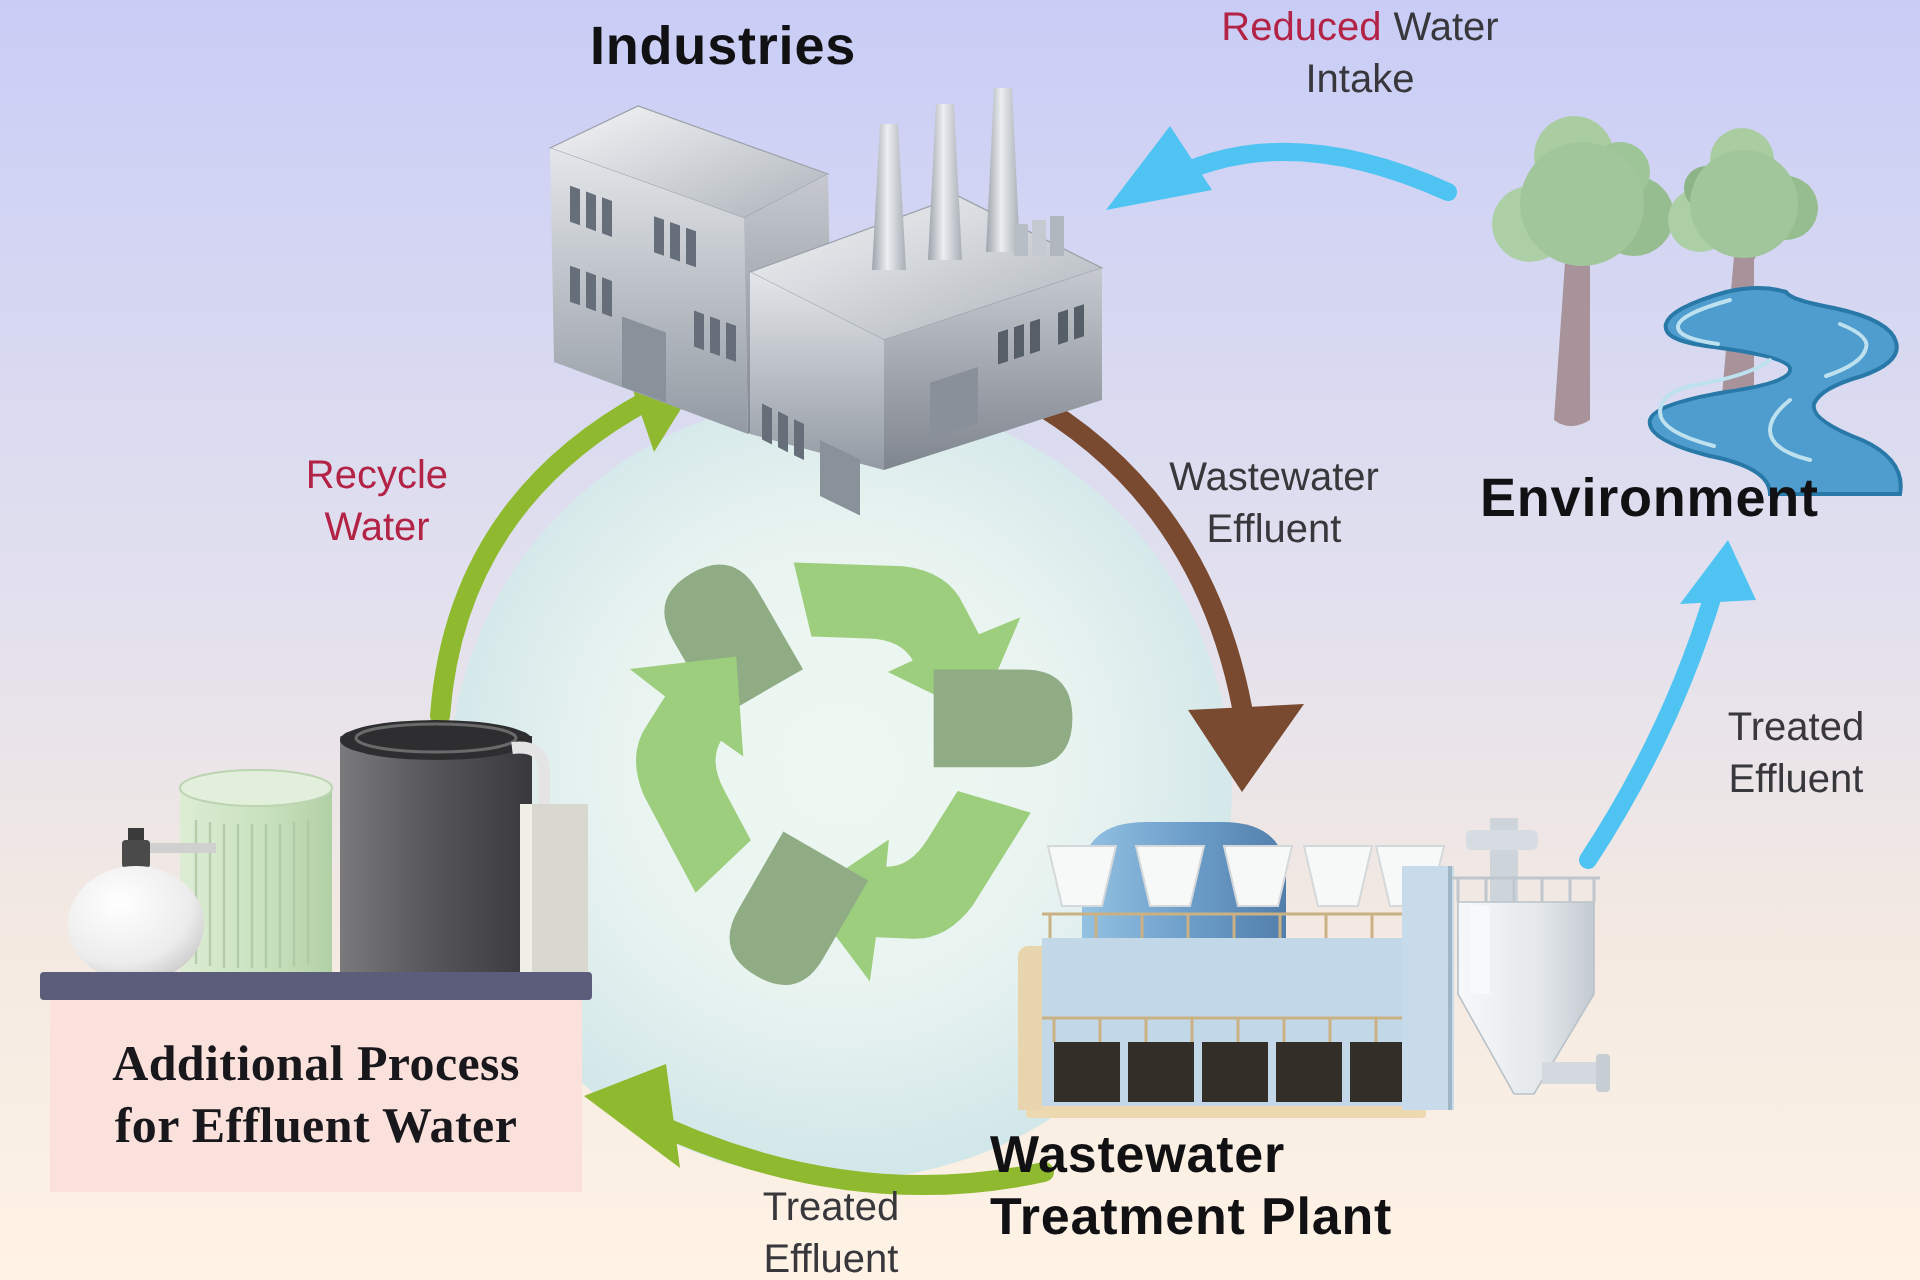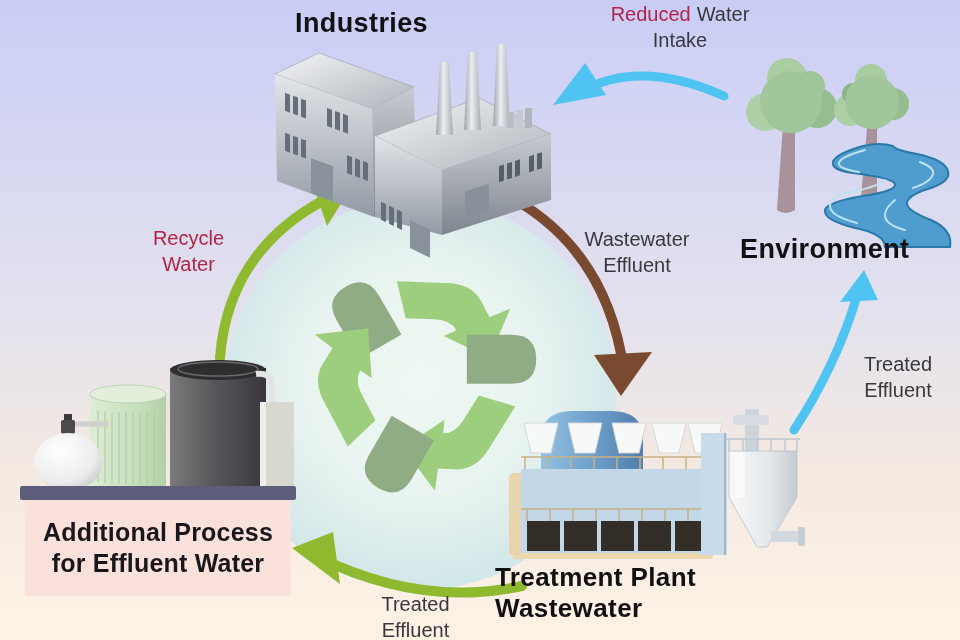--- a/index.html
+++ b/index.html
@@ -10,21 +10,21 @@
   }
   #scene{position:absolute;left:0;top:0;}
   .lbl{position:absolute;text-align:center;color:#38383c;font-size:20px;line-height:26px;}
   .title{position:absolute;color:#111114;font-weight:bold;font-size:27px;line-height:31px;letter-spacing:.4px;}
   .crimson{color:#b32346;}
   .w-gap{margin-left:.30em;}
   #platform{position:absolute;left:20px;top:486px;width:276px;height:14px;background:#5c5d7a;border-radius:2px;}
   #process-card{
     position:absolute;left:25px;top:500px;width:266px;height:96px;background:#fbe1dc;
     display:flex;flex-direction:column;justify-content:center;text-align:center;
-    font-weight:bold;font-size:25px;line-height:31px;color:#18181c;letter-spacing:.2px;
+    font-weight:bold;font-size:25px;line-height:31px;color:#18181c;letter-spacing:.2px;font-family:Liberation Serif, serif;
   }
 </style>
 </head>
 <body>
 
 <div id="stage">
 
   <svg id="scene" width="960" height="640" viewBox="0 0 960 640">
     <defs>
       <radialGradient id="ringGrad" cx="50%" cy="47%" r="52%">
@@ -274,22 +274,22 @@
 
   <div id="platform"></div>
   <div id="process-card">
     <div>Additional Process</div>
     <div>for Effluent Water</div>
   </div>
 
   <div class="title" style="left:295px;top:8px;width:240px;">Industries</div>
   <div class="title" style="left:740px;top:234px;width:230px;">Environment</div>
   <div class="title" style="left:495px;top:562px;width:290px;font-size:26px;">
+    <div>Wastewater</div>
     <div>Treatment Plant</div>
-    <div>Wastewater</div>
   </div>
 
   <div class="lbl" style="left:575px;top:1px;width:210px;">
     <div>
       <span class="crimson">Reduced</span><span class="w-gap">Water</span>
     </div>
     <div>Intake</div>
   </div>
 
   <div class="lbl" style="left:577px;top:226px;width:120px;">

